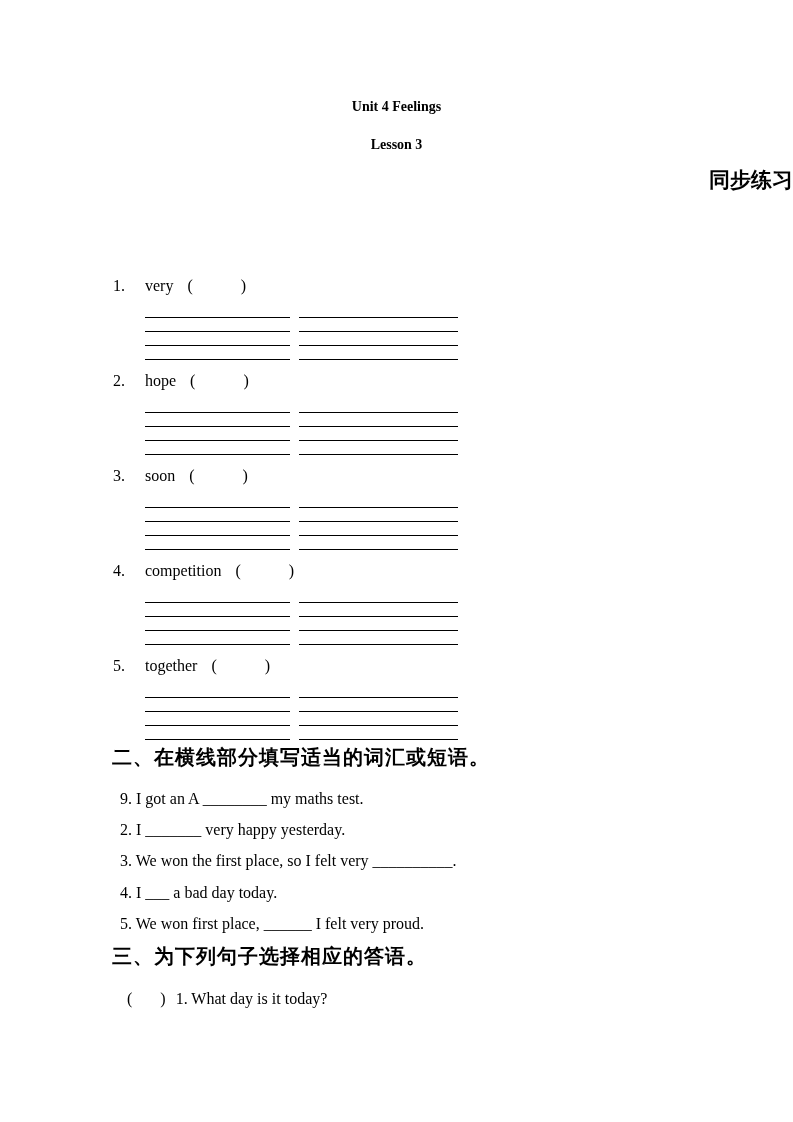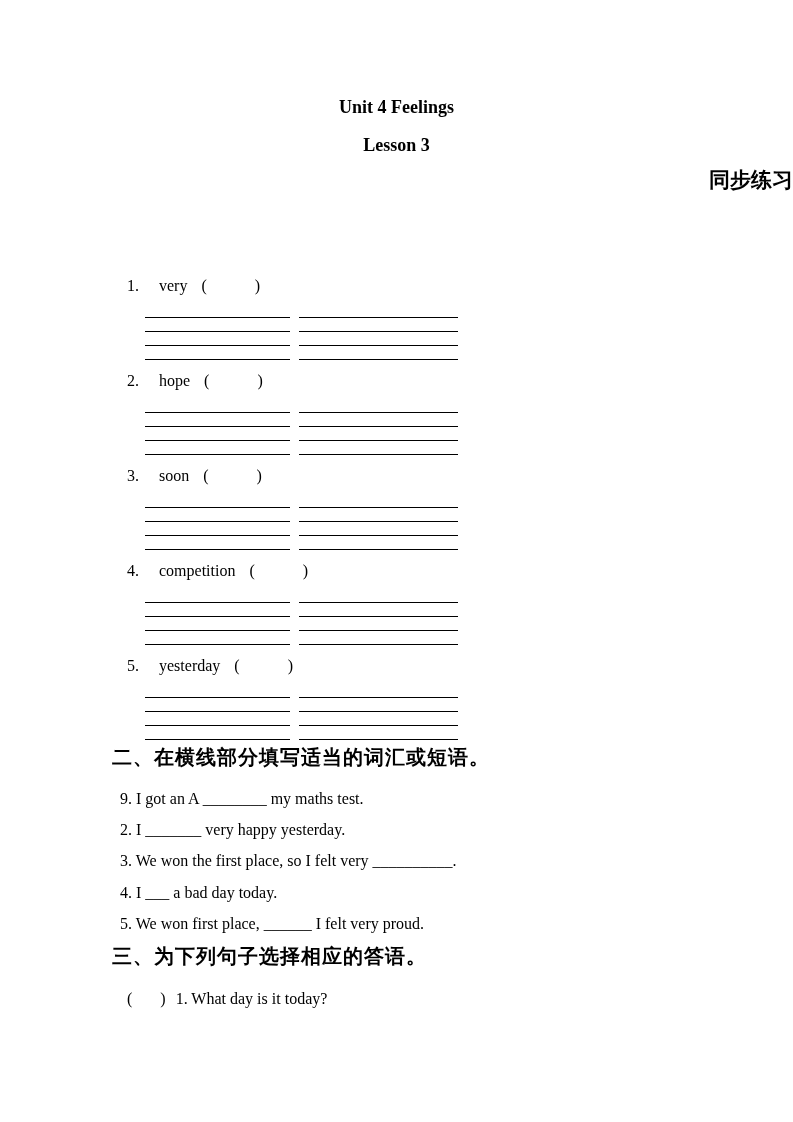--- a/index.html
+++ b/index.html
@@ -10,21 +10,21 @@
     height: 1122px;
     background: #ffffff;
     color: #000000;
     overflow: hidden;
   }
   .abs { position: absolute; left: 0; right: 0; }
 
   .title-en {
     font-family: "Liberation Serif", serif;
     font-weight: bold;
-    font-size: 18px;
+    font-size: 14px;
     line-height: 22px;
     text-align: center;
   }
   .title-cn {
     font-family: "Liberation Sans", sans-serif;
     font-weight: bold;
     font-size: 21px;
     line-height: 25px;
     text-align: right;
   }
@@ -44,21 +44,21 @@
     line-height: 20px;
   }
 
   
   .word-item {
     position: absolute;
     left: 0;
     width: 100%;
     height: 95px;
   }
-  .word-line { padding-left: 79px; white-space: nowrap; margin-left: 48px; }
+  .word-line { padding-left: 113px; white-space: nowrap; }
   .word-line .num { display: inline-block; width: 32px; }
   .word-line .word { display: inline-block; }
   .word-line .paren { margin-left: 14px; }
   .write-grid {
     position: absolute;
     top: 28px;
     left: 145px;
     display: flex;
   }
   .grid-col.col-l { width: 145px; margin-right: 9px; }
@@ -167,21 +167,21 @@
         <div class="wline"></div>
           <div class="wline"></div>
           <div class="wline"></div>
           <div class="wline"></div>
       </div>
     </div>
   </div>
 
   <div class="word-item" style="top:656px">
     <div class="body-text word-line">
-      <span class="num">5.</span><span class="word">yesterday</span><span class="paren">(&nbsp;&nbsp;&nbsp;&nbsp;&nbsp;&nbsp;&nbsp;&nbsp;&nbsp;&nbsp;&nbsp;&nbsp;)</span>
+      <span class="num">5.</span><span class="word">together</span><span class="paren">(&nbsp;&nbsp;&nbsp;&nbsp;&nbsp;&nbsp;&nbsp;&nbsp;&nbsp;&nbsp;&nbsp;&nbsp;)</span>
     </div>
     <div class="write-grid">
       <div class="grid-col col-l">
         <div class="wline"></div>
           <div class="wline"></div>
           <div class="wline"></div>
           <div class="wline"></div>
       </div>
       <div class="grid-col col-r">
         <div class="wline"></div>

